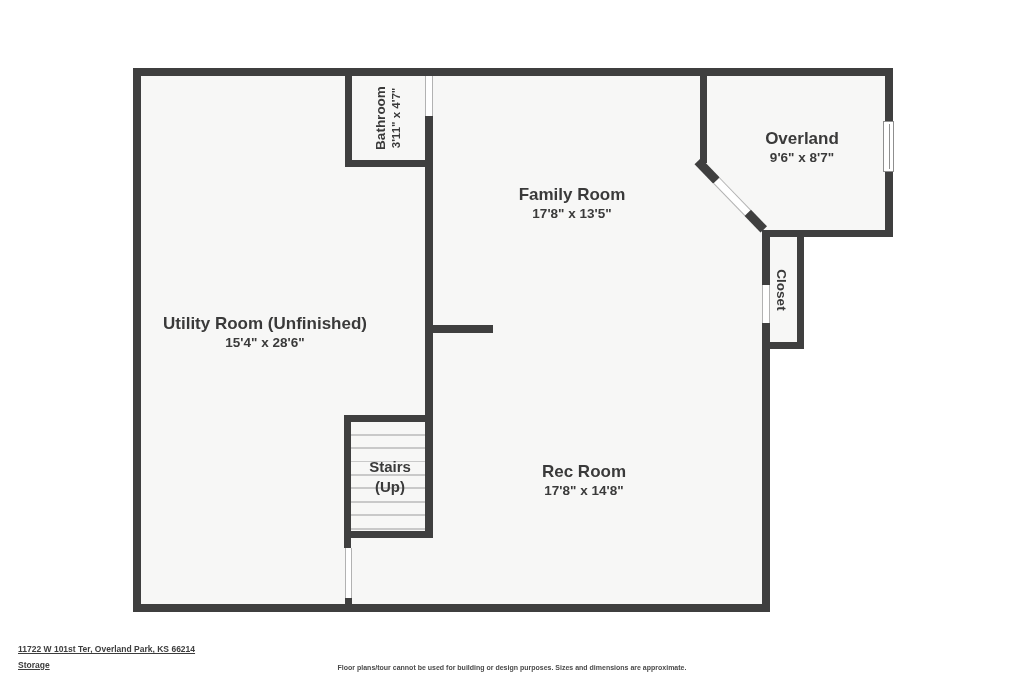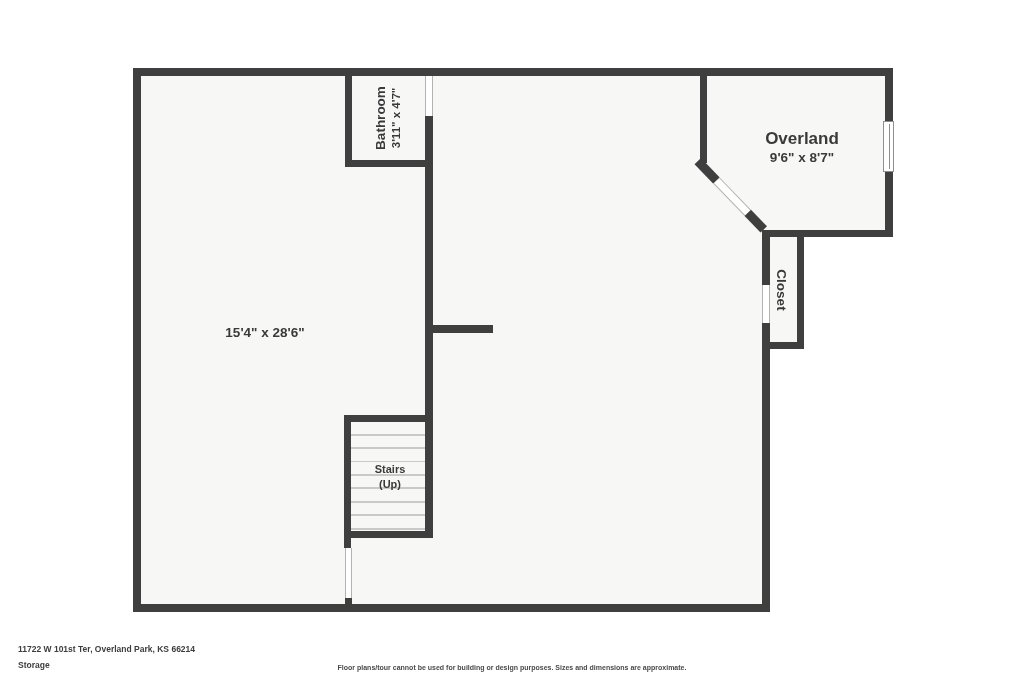--- a/index.html
+++ b/index.html
@@ -19,23 +19,23 @@
   .window { position:absolute; left:883px; top:121px; width:11px; height:51px;
             background:#ffffff; border:1px solid #8f8f8f; box-sizing:border-box; }
   .window .pane { position:absolute; left:50%; top:2px; bottom:2px; width:1px; background:#8f8f8f; }
   .room-label { position:absolute; transform:translate(-50%,-50%); text-align:center; color:#3a3a3a; white-space:nowrap; }
   .room-label.rot-ccw { transform:translate(-50%,-50%) rotate(-90deg); }
   .room-label.rot-cw  { transform:translate(-50%,-50%) rotate(90deg); }
   .room-name { font-size:17px; font-weight:700; line-height:1.15; }
   .room-dims { font-size:13.5px; font-weight:700; line-height:1.3; }
   .room-name.sm { font-size:13.5px; }
   .room-dims.sm { font-size:11.5px; }
-  .stairs-text { font-size:11px; font-weight:700; line-height:1.35; }
+  .stairs-text { font-size:15px; font-weight:700; line-height:1.35; }
   .footer-address, .footer-floor {
-    position:absolute; left:18px; font-size:8.5px; font-weight:700; color:#3d3d3d;
+    position:absolute; left:18px; font-size:8.5px; font-weight:700; color:#3d3d3d;text-decoration:underline;
   }
   .footer-address { top:644px; }
   .footer-floor   { top:660px; }
   .footer-disclaimer {
     position:absolute; left:0; right:0; top:664px; text-align:center;
     font-size:7px; font-weight:700; color:#4a4a4a;
   }
 </style>
 </head>
 <body>
@@ -83,37 +83,46 @@
   <div class="treads"></div>
 
   <div class="door-v" style="left:345px; top:548px; width:7px; height:50px;"></div>
   <div class="wall" style="left:345px; top:598px; width:7px; height:8px;"></div>
 
   <div class="room-label rot-ccw" style="left:388px; top:118px;">
     <div class="room-name sm">Bathroom</div>
     <div class="room-dims sm">3'11" x 4'7"</div>
   </div>
 
+  <div class="room-label" style="left:572px; top:204px;">
+    <div class="room-name">Family Room</div>
+    <div class="room-dims">17'8" x 13'5"</div>
+  </div>
 
   <div class="room-label" style="left:802px; top:148px;">
     <div class="room-name">Overland</div>
     <div class="room-dims">9'6" x 8'7"</div>
   </div>
 
   <div class="room-label rot-cw" style="left:781px; top:290px;">
     <div class="room-name sm">Closet</div>
   </div>
 
   <div class="room-label" style="left:265px; top:333px;">
+    <div class="room-name">Utility Room (Unfinished)</div>
     <div class="room-dims">15'4" x 28'6"</div>
   </div>
 
   <div class="room-label" style="left:390px; top:477px;">
     <div class="stairs-text">Stairs</div>
     <div class="stairs-text">(Up)</div>
   </div>
 
+  <div class="room-label" style="left:584px; top:481px;">
+    <div class="room-name">Rec Room</div>
+    <div class="room-dims">17'8" x 14'8"</div>
+  </div>
 
   <div class="footer-address">11722 W 101st Ter, Overland Park, KS 66214</div>
   <div class="footer-floor">Storage</div>
   <div class="footer-disclaimer">Floor plans/tour cannot be used for building or design purposes. Sizes and dimensions are approximate.</div>
 
 </div>
 
 </body></html>

